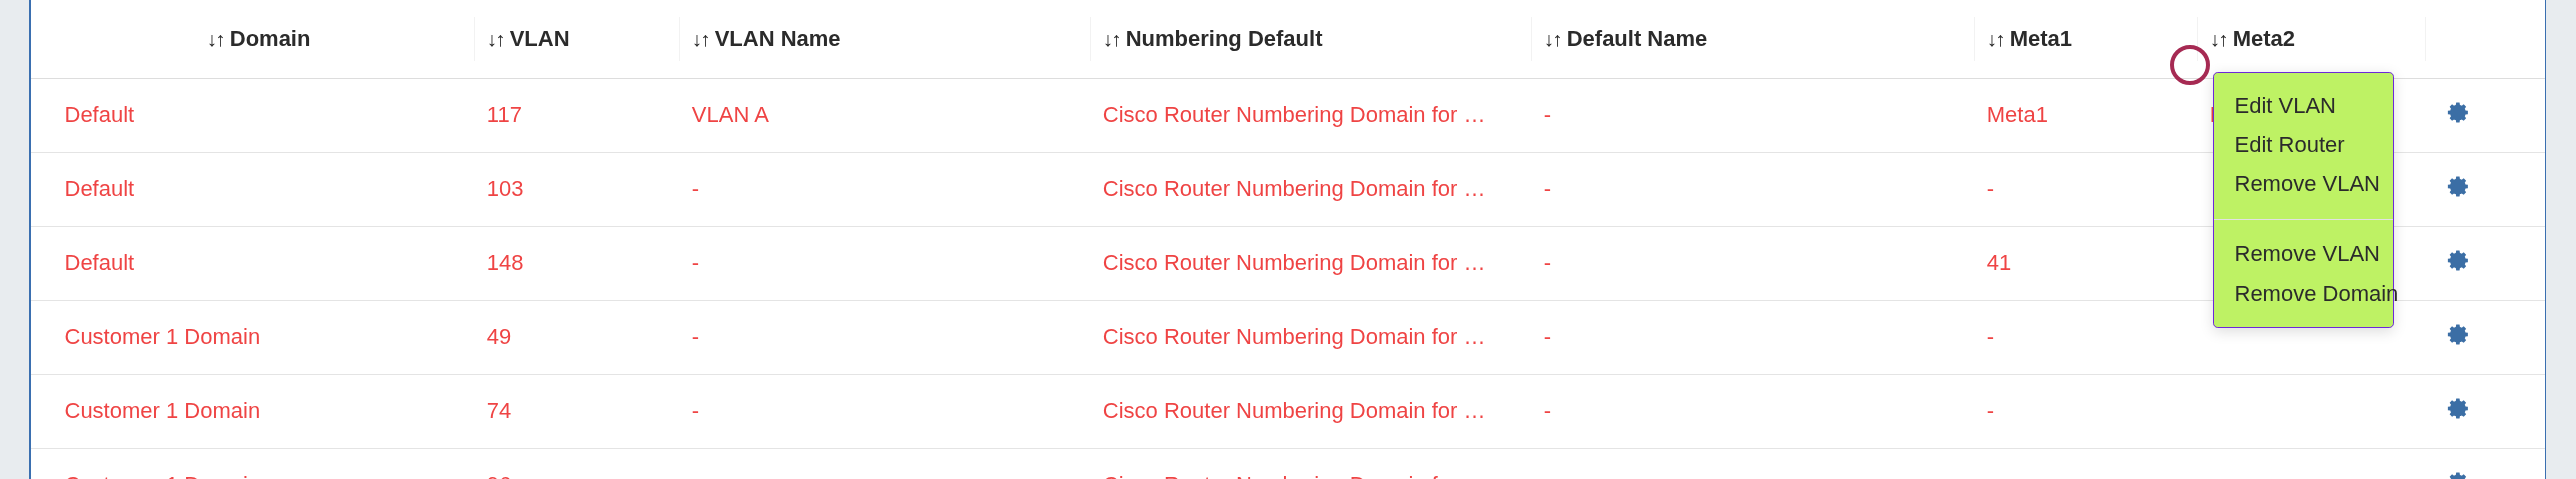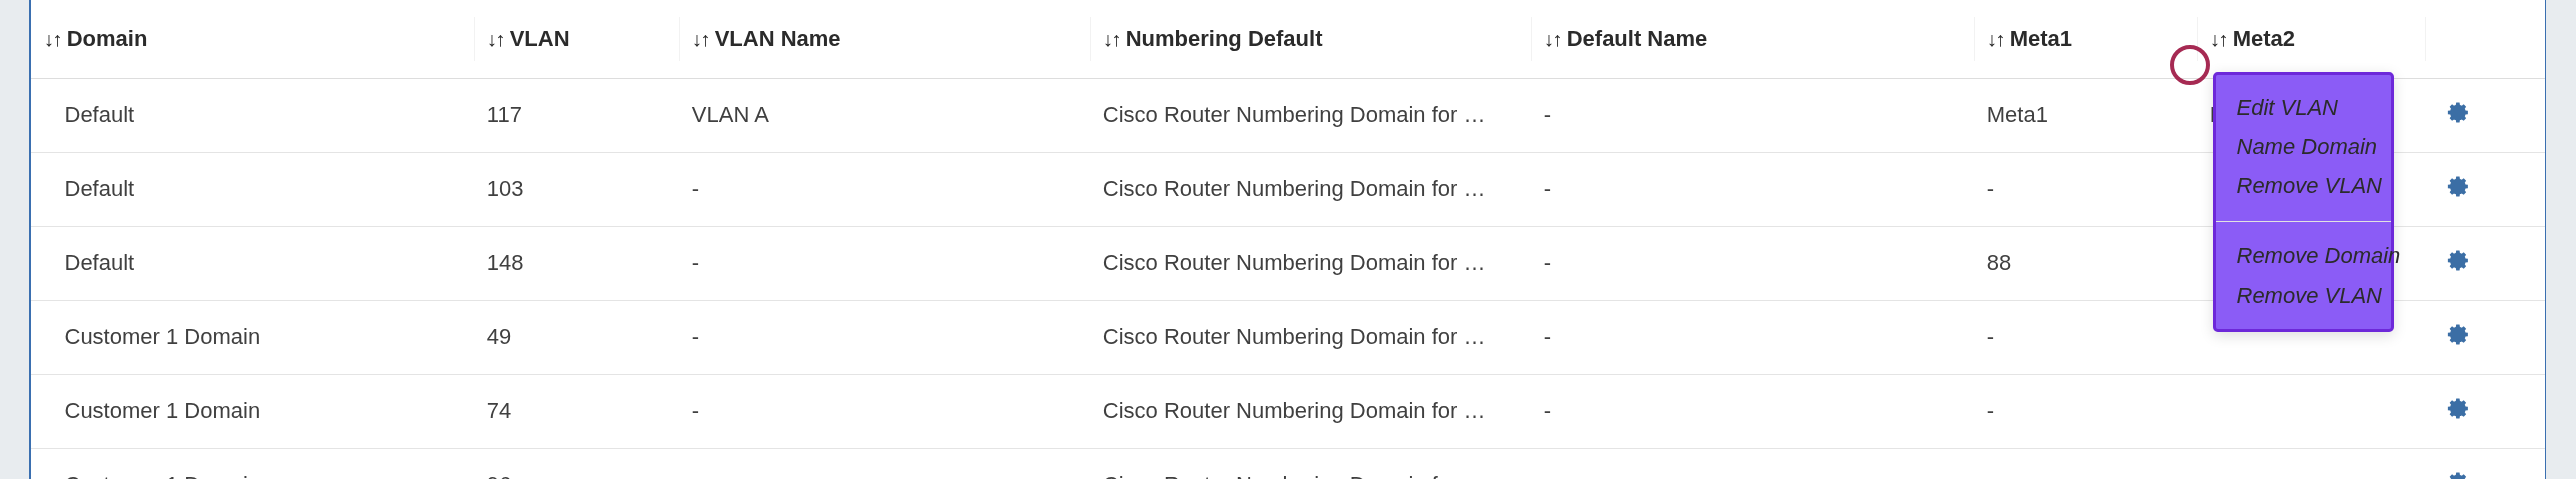--- a/index.html
+++ b/index.html
@@ -69,38 +69,39 @@
   thead th.sep::before {
     content: "";
     position: absolute;
     left: 0;
     top: 17px;
     bottom: 17px;
     width: 1.9px;
     background: #f2f2f2;
   }
   thead th.first {
+    text-align: center;
   }
   .sorticon {
     display: inline-block;
     font-size: 20px;
     font-weight: bold;
     letter-spacing: -1.9px;
     margin-right: 6.7px;
     color: #2b2b2b;
     transform: scaleX(1.05);
   }
 
   
   tbody tr {
     height: 74px;
   }
   tbody td {
     font-size: 22px;
-    color: #404040;
+    color: #ef4444;
     vertical-align: middle;
     padding: 0 0 0 13.3px;
     border-bottom: 1.9px solid #e4e4e4;
     background: #ffffff;
     white-space: nowrap;
     overflow: hidden;
   }
   tbody td.first {
     padding-left: 34px;
   }
@@ -130,28 +131,27 @@
   col.c-meta1    { width: 223px; }
   col.c-meta2    { width: 228px; }
   col.c-gear     { width: 120px; }
 
   
   .dropdown {
     position: absolute;
     left: 2182px;
     top: 72px;
     width: 181px;
-    background: #8b5cf6;
-    border: 3px solid #6d28d9;
+    background: #bef264;
+    border: 1px solid #6d28d9;
     border-radius: 4.8px;
     box-shadow: 0 3.8px 13.3px rgba(0,0,0,0.13);
     padding: 13.3px 0 13.3px 0;
     box-sizing: border-box;
     z-index: 50;
-    font-style: italic;
   }
   .dd-item {
     font-size: 22px;
     color: #2b2b2b;
     line-height: 1;
     padding: 8.6px 0 8.6px 21px;
     white-space: nowrap;
     cursor: pointer;
   }
   .dd-divider {
@@ -243,21 +243,21 @@
                     <path d="M12 8.2a3.8 3.8 0 1 0 0 7.6 3.8 3.8 0 0 0 0-7.6zm0 5.8a2 2 0 1 1 0-4 2 2 0 0 1 0 4z"></path>
                     <path d="M21 13.6v-3.2l-2.3-.4a7 7 0 0 0-.7-1.7l1.3-1.9-2.3-2.3-1.9 1.3a7 7 0 0 0-1.7-.7L13 2.4H9.8l-.4 2.3a7 7 0 0 0-1.7.7L5.8 4.1 3.5 6.4l1.3 1.9a7 7 0 0 0-.7 1.7l-2.3.4v3.2l2.3.4c.16.6.4 1.17.7 1.7l-1.3 1.9 2.3 2.3 1.9-1.3c.53.3 1.1.54 1.7.7l.4 2.3H13l.4-2.3c.6-.16 1.17-.4 1.7-.7l1.9 1.3 2.3-2.3-1.3-1.9c.3-.53.54-1.1.7-1.7l2.3-.4z"></path>
                   </svg></span></td>
             </tr>
             <tr>
               <td class="first">Default</td>
               <td>148</td>
               <td>-</td>
               <td>Cisco Router Numbering Domain for …</td>
               <td>-</td>
-              <td>88</td>
+              <td>41</td>
               <td></td>
               <td class="gear-cell"><span class="gear"><svg viewBox="0 0 24 24" fill="currentColor" aria-hidden="true">
                     <path d="M12 8.2a3.8 3.8 0 1 0 0 7.6 3.8 3.8 0 0 0 0-7.6zm0 5.8a2 2 0 1 1 0-4 2 2 0 0 1 0 4z"></path>
                     <path d="M21 13.6v-3.2l-2.3-.4a7 7 0 0 0-.7-1.7l1.3-1.9-2.3-2.3-1.9 1.3a7 7 0 0 0-1.7-.7L13 2.4H9.8l-.4 2.3a7 7 0 0 0-1.7.7L5.8 4.1 3.5 6.4l1.3 1.9a7 7 0 0 0-.7 1.7l-2.3.4v3.2l2.3.4c.16.6.4 1.17.7 1.7l-1.3 1.9 2.3 2.3 1.9-1.3c.53.3 1.1.54 1.7.7l.4 2.3H13l.4-2.3c.6-.16 1.17-.4 1.7-.7l1.9 1.3 2.3-2.3-1.3-1.9c.3-.53.54-1.1.7-1.7l2.3-.4z"></path>
                   </svg></span></td>
             </tr>
             <tr>
               <td class="first">Customer 1 Domain</td>
               <td>49</td>
               <td>-</td>
@@ -295,23 +295,23 @@
                     <path d="M12 8.2a3.8 3.8 0 1 0 0 7.6 3.8 3.8 0 0 0 0-7.6zm0 5.8a2 2 0 1 1 0-4 2 2 0 0 1 0 4z"></path>
                     <path d="M21 13.6v-3.2l-2.3-.4a7 7 0 0 0-.7-1.7l1.3-1.9-2.3-2.3-1.9 1.3a7 7 0 0 0-1.7-.7L13 2.4H9.8l-.4 2.3a7 7 0 0 0-1.7.7L5.8 4.1 3.5 6.4l1.3 1.9a7 7 0 0 0-.7 1.7l-2.3.4v3.2l2.3.4c.16.6.4 1.17.7 1.7l-1.3 1.9 2.3 2.3 1.9-1.3c.53.3 1.1.54 1.7.7l.4 2.3H13l.4-2.3c.6-.16 1.17-.4 1.7-.7l1.9 1.3 2.3-2.3-1.3-1.9c.3-.53.54-1.1.7-1.7l2.3-.4z"></path>
                   </svg></span></td>
             </tr>
           </tbody>
       </table>
     </div>
 
     <div class="dropdown" id="dropdown">
         <div class="dd-item">Edit VLAN</div>
-        <div class="dd-item">Name Domain</div>
+        <div class="dd-item">Edit Router</div>
         <div class="dd-item">Remove VLAN</div>
         <div class="dd-divider"></div>
+        <div class="dd-item">Remove VLAN</div>
         <div class="dd-item">Remove Domain</div>
-        <div class="dd-item">Remove VLAN</div>
       </div>
   </div>
 
   <div class="annot-circle"></div>
 </div>
 
 
 </body></html>

